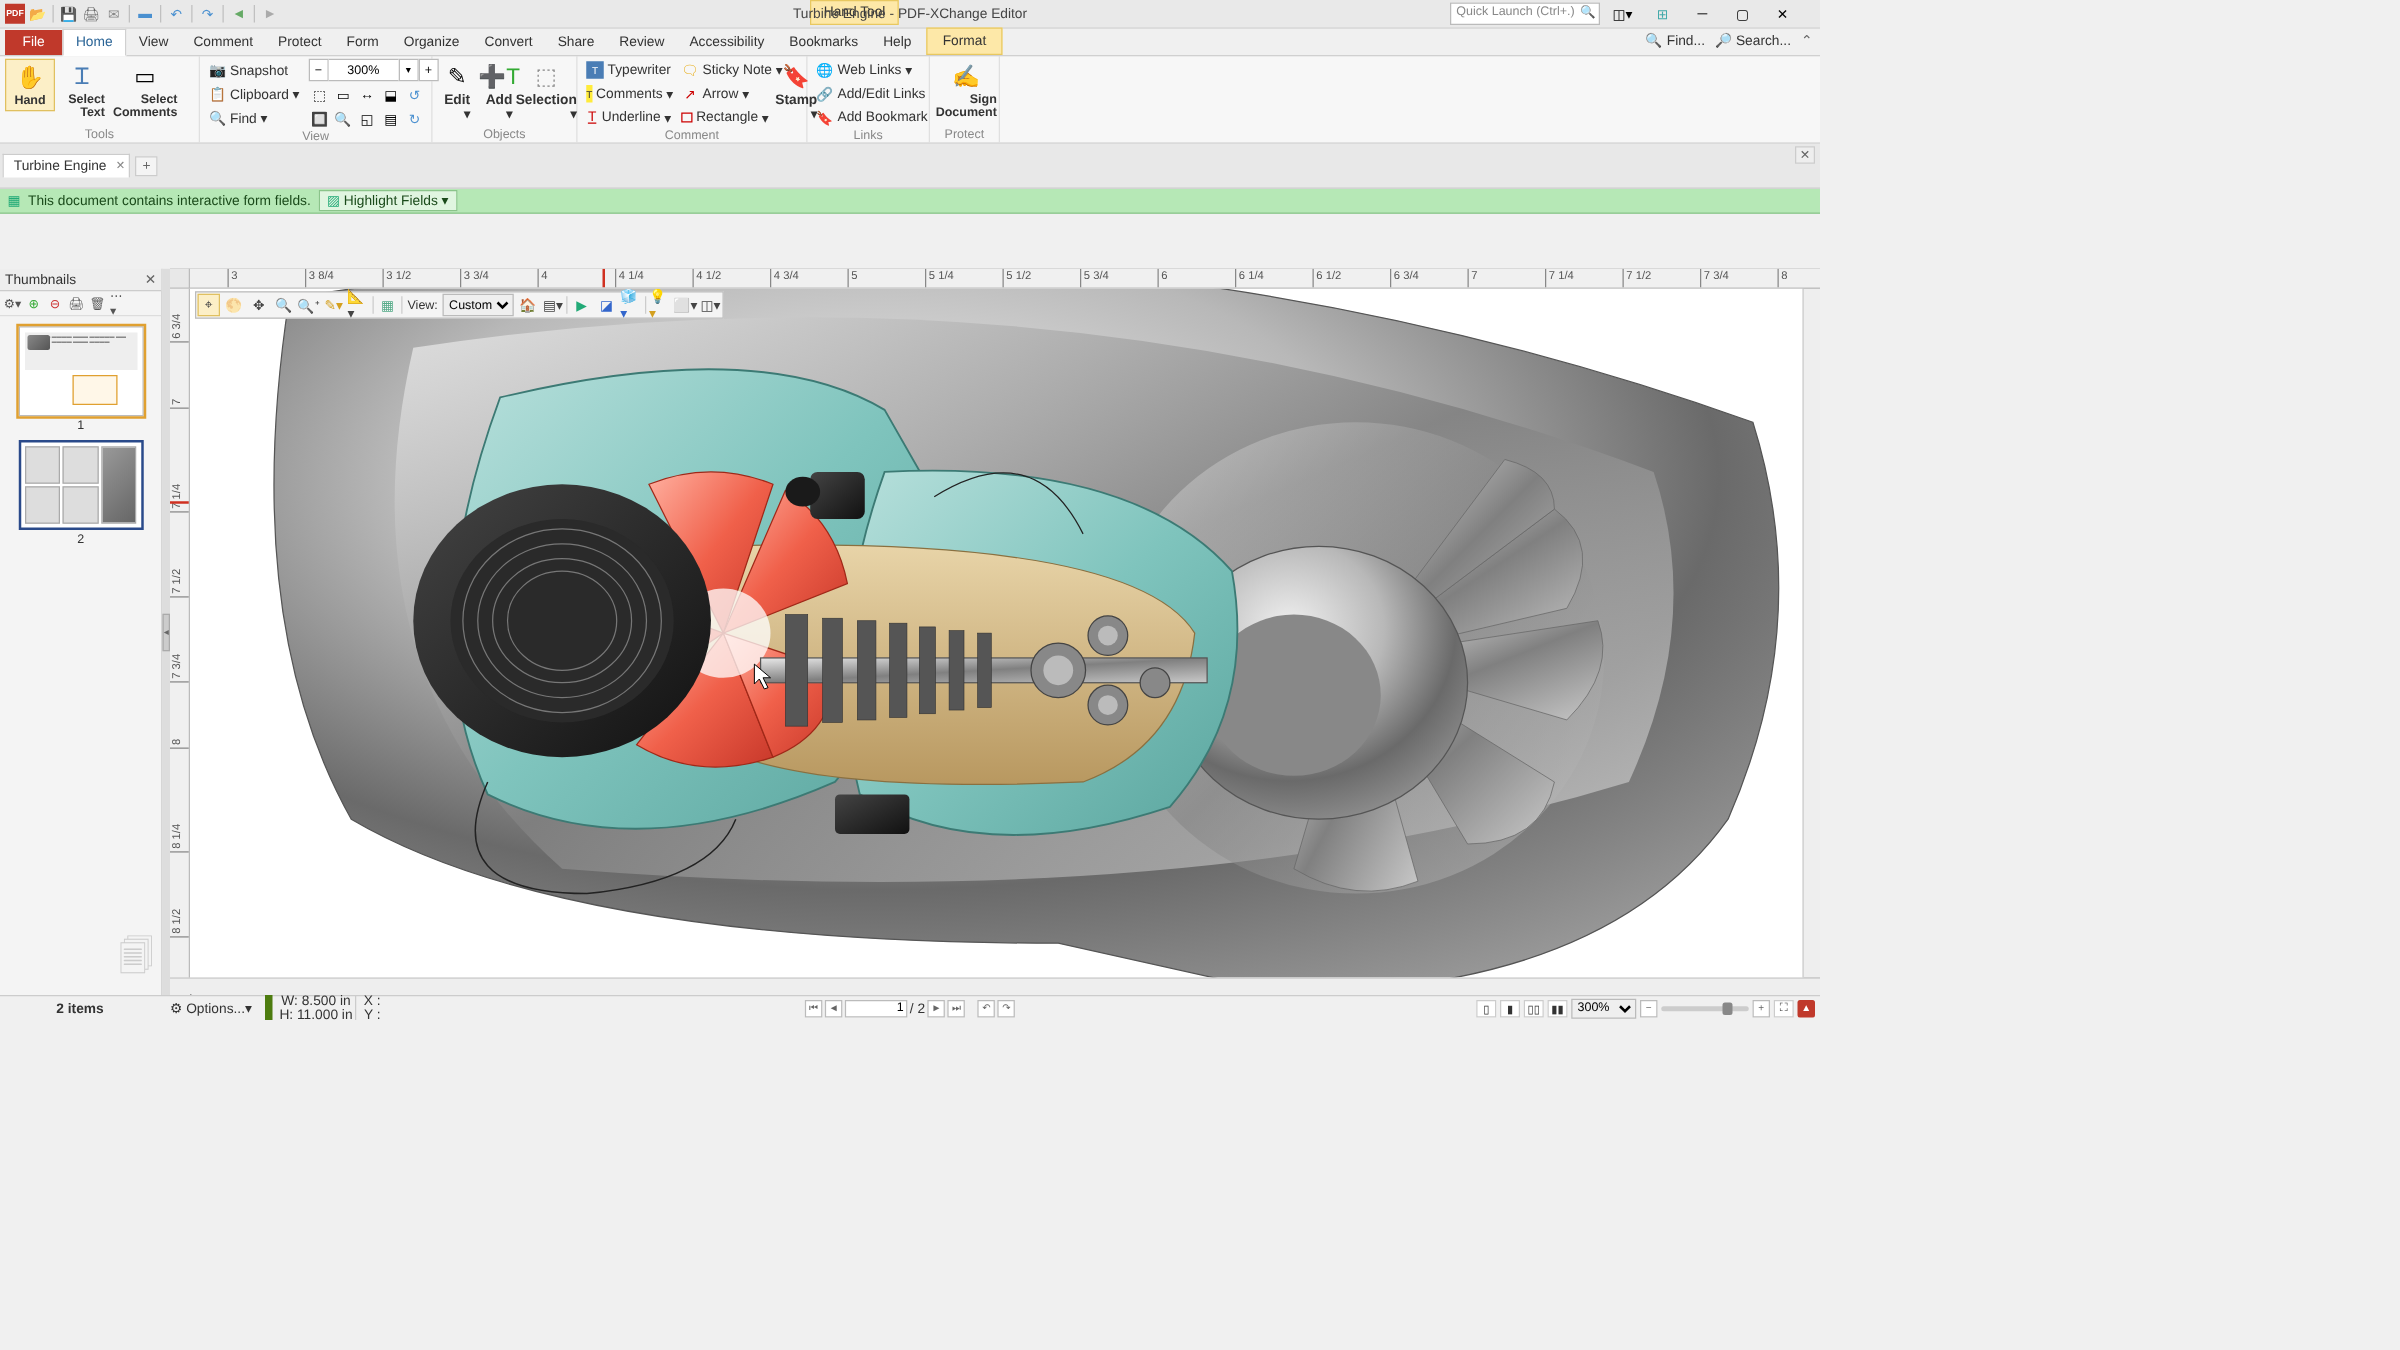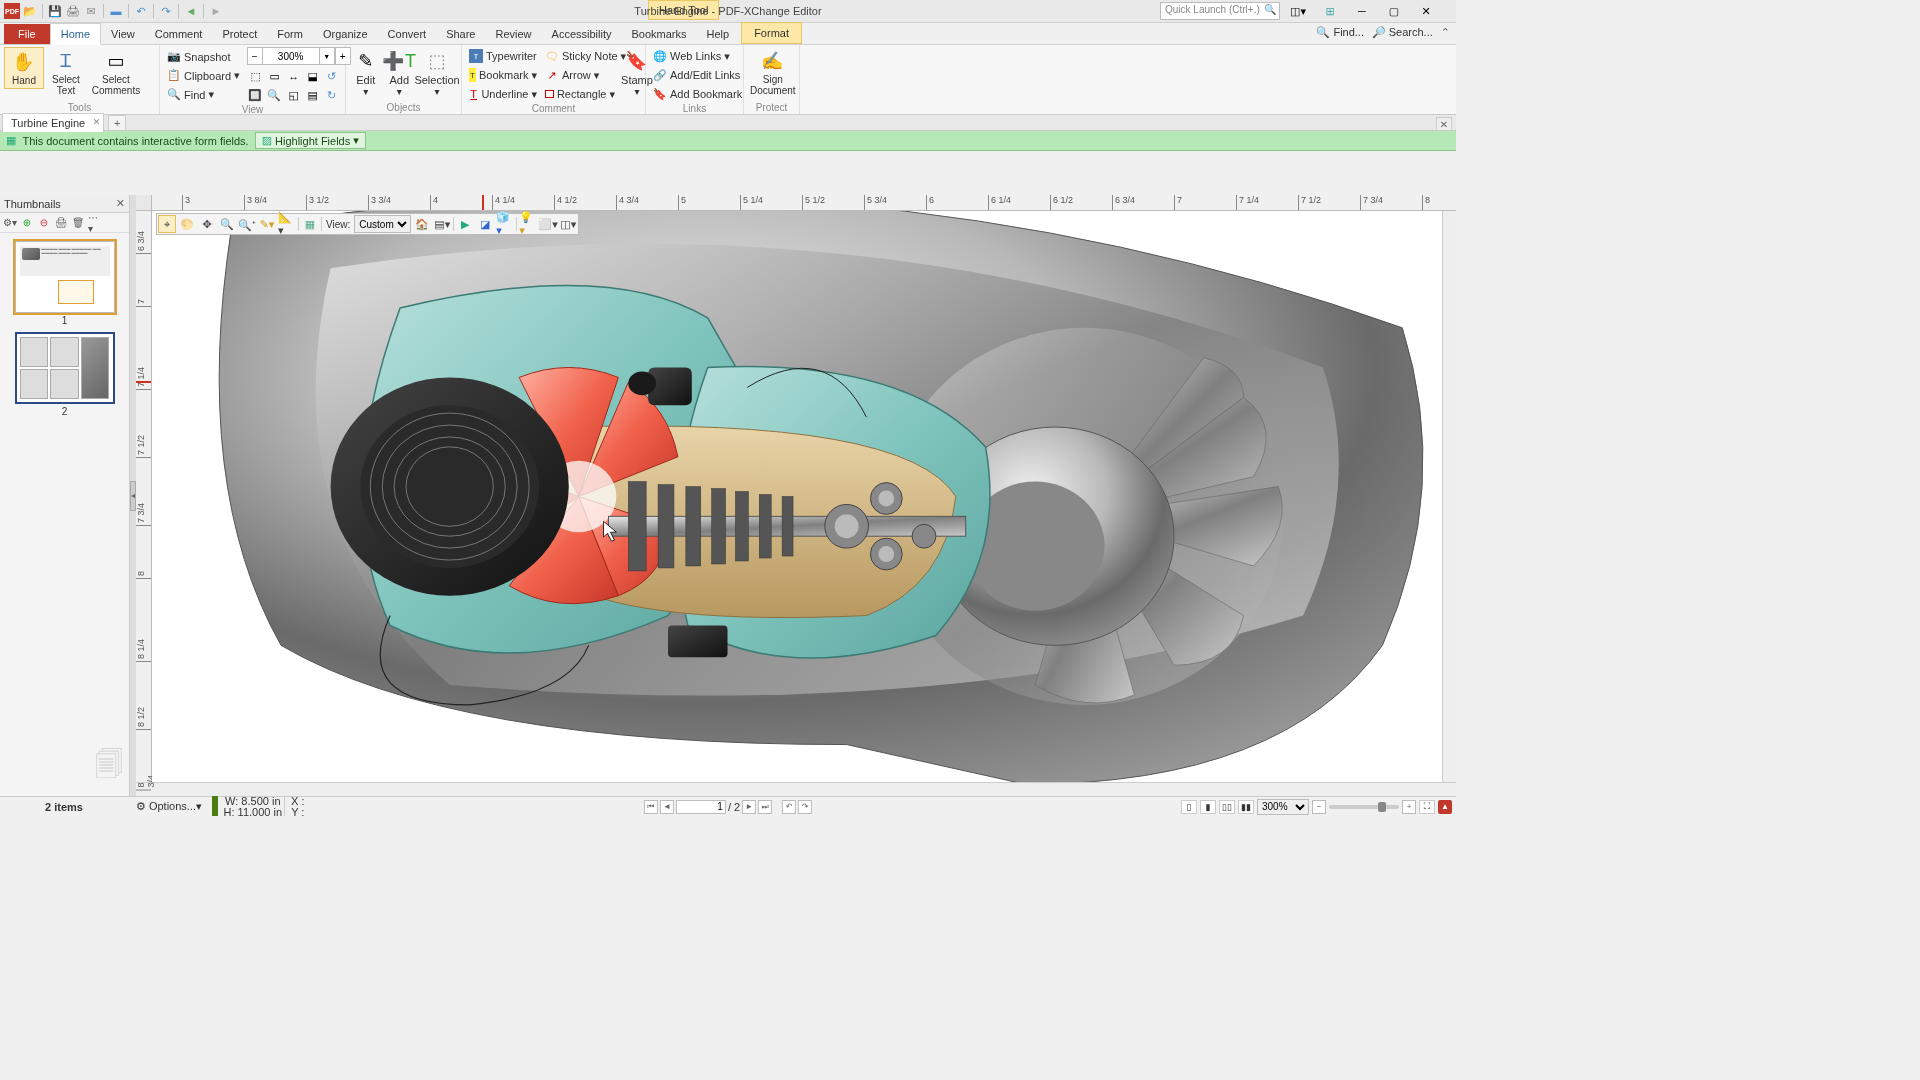--- a/index.html
+++ b/index.html
@@ -27,33 +27,33 @@
 .ribbon-right span { color:#333; cursor:pointer; font-size:11px; }
 .ribbon-right .chev { cursor:pointer; color:#666; }
 
 
 .ribbon { height:70px; background:#f7f7f7; border-bottom:1px solid #ccc; display:flex; }
 .rgroup { border-right:1px solid #e0e0e0; display:flex; flex-direction:column; justify-content:space-between; padding:2px 4px 0 4px; }
 .rgroup-body { display:flex; align-items:flex-start; gap:2px; flex:1; }
 .rgroup-label { text-align:center; color:#888; font-size:10px; padding-bottom:1px; }
 .vbtn { display:flex; flex-direction:column; align-items:center; justify-content:center; width:40px; cursor:pointer; padding:2px; gap:1px; }
 .vbtn .bicon { width:24px; height:24px; display:flex; align-items:center; justify-content:center; font-size:18px; }
-.vbtn .blabel { font-size:10px; color:#333; text-align:center; line-height:1.1; }
+.vbtn .blabel { font-size:10px; color:#333; text-align:right; line-height:1.1;font-weight:bold; }
 .vbtn.sel { background:#fcefc7; border:1px solid #e0c060; }
 .mini-col { display:flex; flex-direction:column; gap:1px; }
 .mini-row { display:flex; align-items:center; gap:3px; height:18px; padding:0 3px; cursor:pointer; white-space:nowrap; font-size:11px; color:#333; }
 .mini-row .mi { width:14px; height:14px; display:inline-flex; align-items:center; justify-content:center; font-size:11px; }
 .icon-grid { display:grid; grid-template-columns:repeat(5,18px); grid-auto-rows:18px; gap:1px; }
 .icon-grid .c { border:1px solid transparent; display:flex; align-items:center; justify-content:center; font-size:11px; cursor:pointer; }
 .zoom-box { display:flex; align-items:center; gap:0; }
 .zoom-box .zb { width:16px; height:18px; border:1px solid #bbb; background:#fff; display:flex; align-items:center; justify-content:center; cursor:pointer; font-size:10px; }
 .zoom-box input { width:56px; height:18px; border:1px solid #bbb; border-left:0; border-right:0; text-align:center; font-size:10px; }
 
 
-.doctabs { height:16px; background:#e8e8e8; border-bottom:1px solid #ccc; display:flex; align-items:center; padding-left:2px; position:relative; }
+.doctabs { height:36px; background:#e8e8e8; border-bottom:1px solid #ccc; display:flex; align-items:center; padding-left:2px; position:relative; }
 .doctab { background:#fff; border:1px solid #ccc; border-bottom:none; padding:3px 18px 3px 8px; position:relative; font-size:11px; color:#333; cursor:pointer; }
 .doctab .x { position:absolute; right:3px; top:3px; color:#888; font-size:9px; cursor:pointer; }
 .newtab { width:18px; height:16px; border:1px solid #ccc; background:#f4f4f4; margin-left:4px; display:flex; align-items:center; justify-content:center; cursor:pointer; color:#666; }
 .close-all { position:absolute; right:4px; top:2px; width:16px; height:14px; border:1px solid #ccc; background:#eee; display:flex; align-items:center; justify-content:center; cursor:pointer; color:#666; font-size:10px; }
 
 
 .infobar { height:20px; background:#b6e8b6; border-bottom:1px solid #8ac48a; display:flex; align-items:center; padding:0 6px; gap:6px; font-size:11px; color:#1a4a1a; }
 .hl-btn { background:#e0f5e0; border:1px solid #8ac48a; padding:1px 6px; display:flex; align-items:center; gap:3px; cursor:pointer; }
 
 
@@ -231,21 +231,21 @@
     <div class="rgroup-label">Objects</div>
   </div>
 
   <div class="rgroup" style="width:184px">
     <div class="rgroup-body">
       <div class="mini-col" style="width:74px">
         <div class="mini-row">
             <span class="mi" style="background:#4a7db5;color:#fff;font-size:8px;padding:0 1px">T</span>
             <span>Typewriter</span>
           </div>
-        <div class="mini-row"><span class="mi" style="background:#ffeb3b;font-size:8px">T</span><span>Bookmark</span>▾</div>
+        <div class="mini-row"><span class="mi" style="background:#ffeb3b;font-size:8px">T</span><span>Comments</span>▾</div>
         <div class="mini-row"><span class="mi" style="text-decoration:underline;color:#c00">T</span><span>Underline</span>▾</div>
       </div>
       <div class="mini-col" style="width:76px">
         <div class="mini-row"><span class="mi" style="color:#e8b020">🗨</span><span>Sticky Note</span>▾</div>
         <div class="mini-row"><span class="mi" style="color:#c00">↗</span><span>Arrow</span>▾</div>
         <div class="mini-row"><span class="mi" style="border:1px solid #c00;width:10px;height:8px"></span><span>Rectangle</span>▾</div>
       </div>
       <div class="vbtn" style="width:34px">
           <span class="bicon">🔖</span>
           <span class="blabel"><span>Stamp</span><br>▾</span>

